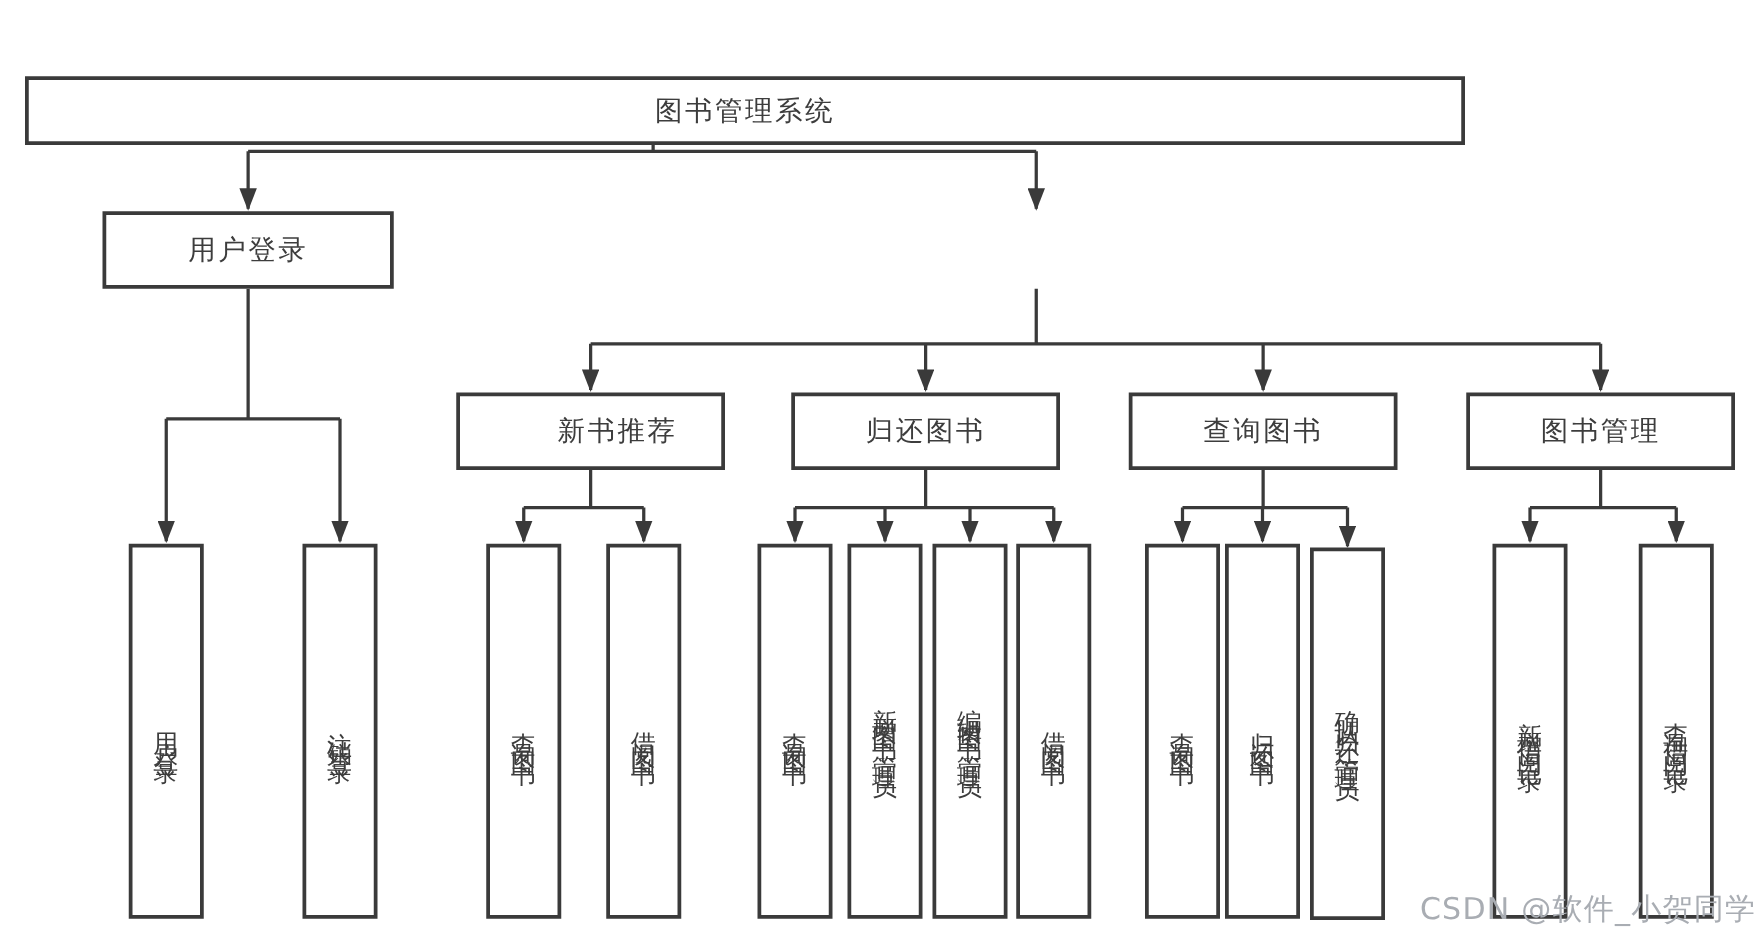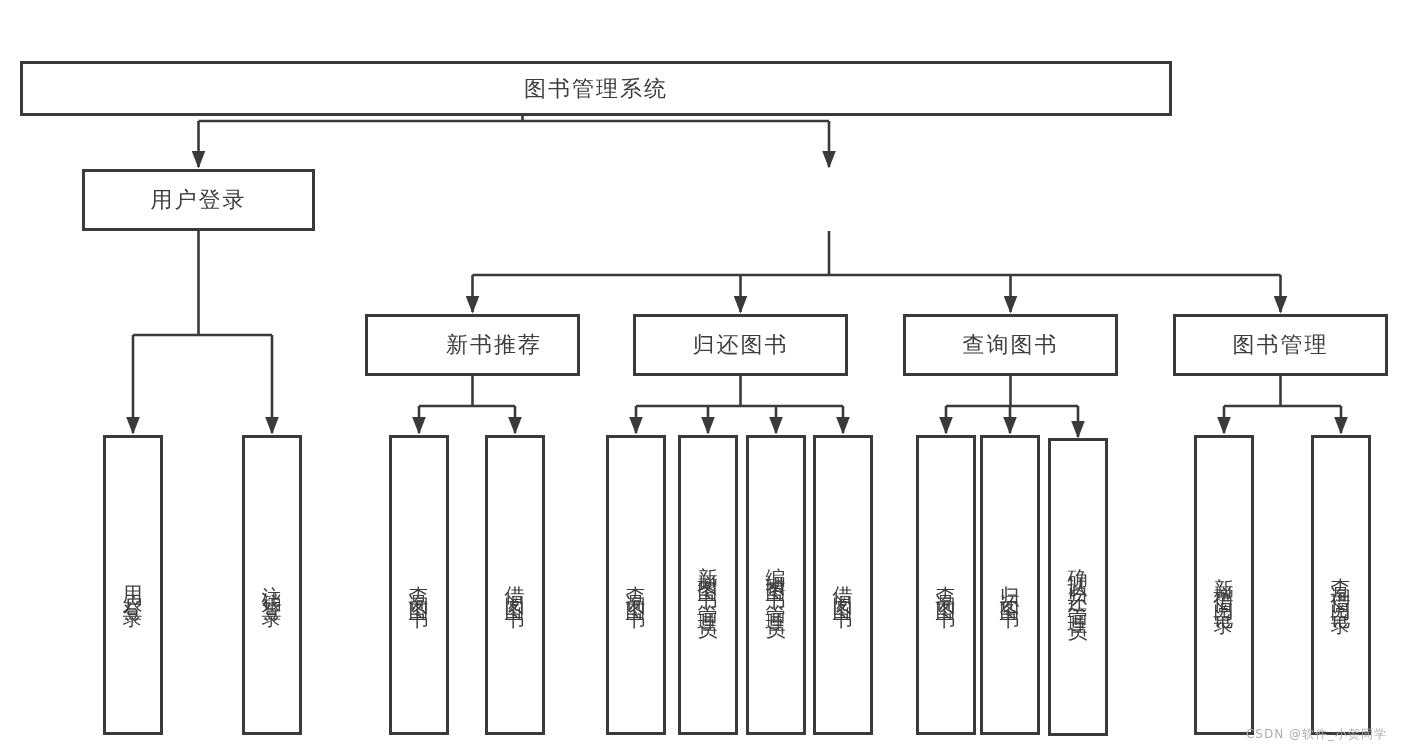--- a/index.html
+++ b/index.html
@@ -49,24 +49,24 @@
   .box.leaf span{
     writing-mode:vertical-rl;
     text-orientation:mixed;
     font-size:20px;
     letter-spacing:0.38em;
     line-height:1;
     white-space:nowrap;
   }
   .watermark{
     position:absolute;
-    right:18px;
+    right:0;
     bottom:4px;
     z-index:3;
-    font-size:12px;
+    font-size:24px;
     letter-spacing:1px;
     color:var(--wm);
   }
 </style>
 </head>
 <body>
 
 <div class="canvas">
 
   <svg class="connectors" viewBox="0 0 1405 747" xmlns="http://www.w3.org/2000/svg">

